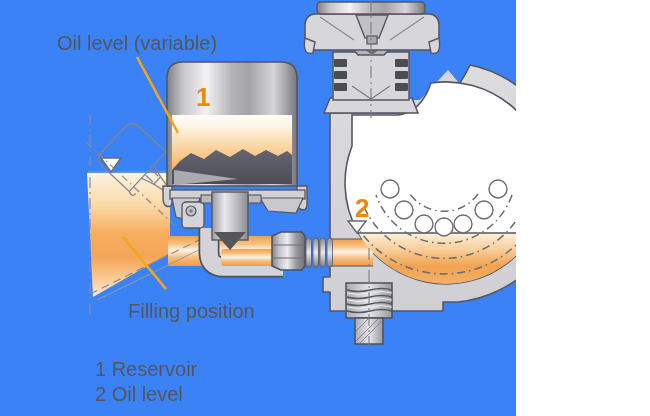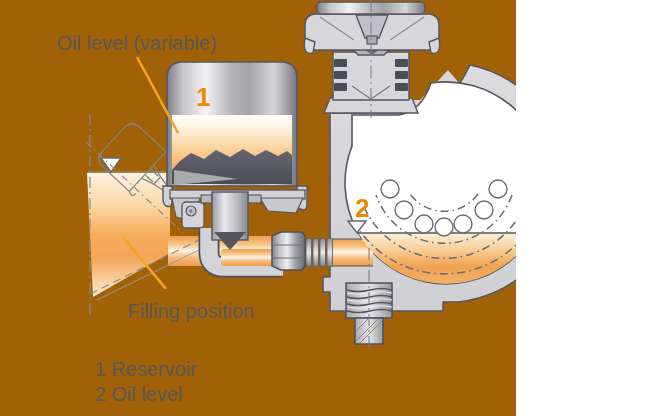--- a/index.html
+++ b/index.html
@@ -1,16 +1,16 @@
 <!DOCTYPE html>
 <html><head>
 <meta charset="utf-8">
 <style>
   html,body{margin:0;padding:0;background:#ffffff;}
-  .stage{position:relative;width:516px;height:416px;background:#a16207;overflow:hidden;
+  .stage{position:relative;width:516px;height:416px;background:#3b82f6;overflow:hidden;
          font-family:"Liberation Sans", sans-serif;}
   svg{display:block;}
   text{font-family:"Liberation Sans", sans-serif;}
   .lbl{fill:#55565b;font-size:20px;}
   .num{fill:#ef8a00;font-size:26px;font-weight:bold;}
 </style>
 </head>
 <body>
 
 <div class="stage">

